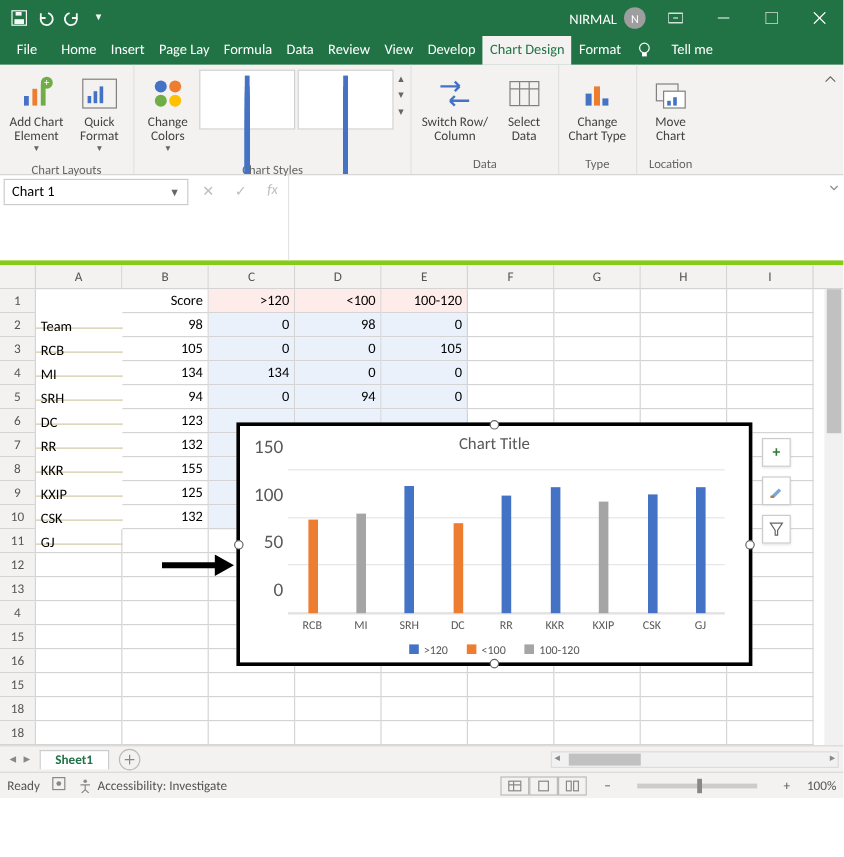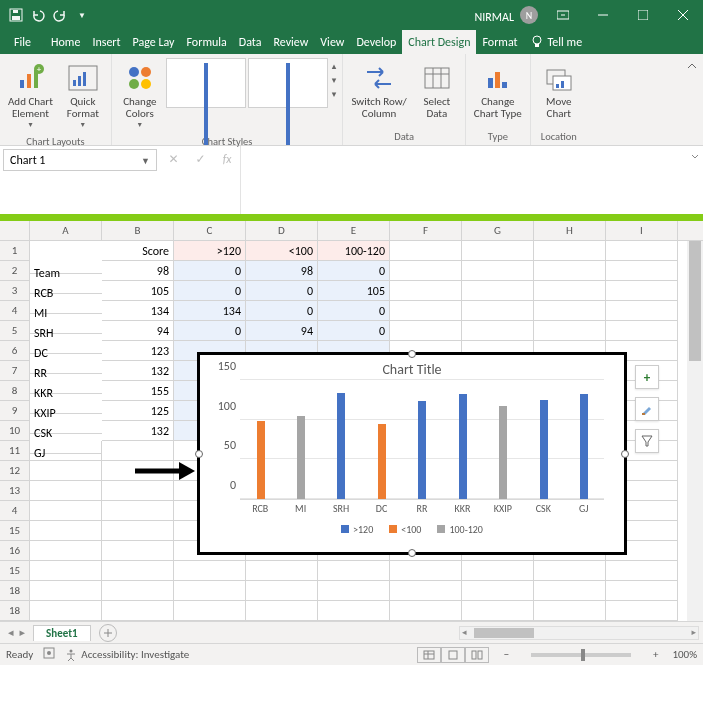--- a/index.html
+++ b/index.html
@@ -14,37 +14,37 @@
   .titlebar .title .app { color:#c8e6d6; }
   .titlebar .user { position:absolute; right: 165px; display:flex; align-items:flex-end; gap:6px; }
   .titlebar .user .avatar { width:18px; height:18px; border-radius:50%; background:#9e9e9e; color:#fff; display:flex; align-items:center; justify-content:center; font-size:10px; }
   .titlebar .wincontrols { position:absolute; right:0; display:flex; }
   .titlebar .wincontrols div { width:40px; height:30px; display:flex; align-items:center; justify-content:center; }
 
   
   .ribbon-tabs { height: 24px; background:#217346; display:flex; align-items:stretch; font-size:12px; color:#fff; }
   .ribbon-tabs .tab { padding:0 6px; display:flex; align-items:center; white-space:nowrap;text-align:right; }
   .ribbon-tabs .tab.active { background:#f3f2f1; color:#217346; }
-  .ribbon-tabs .tellme { margin-left:0; display:flex; align-items:center; gap:4px; padding:0 6px; }
+  .ribbon-tabs .tellme { margin-left:0; display:flex; align-items:center; gap:16px; padding:0 6px; }
   .ribbon-tabs .tellme-icon { width:14px; height:14px; }
 
   
   .ribbon { height: 92px; background:#f3f2f1; border-bottom:1px solid #d6d6d6; display:flex; position:relative; }
   .group { border-right:1px solid #e1e1e1; display:flex; flex-direction:column; position:relative; }
   .group .btns { flex:1; display:flex; align-items:flex-start; padding:4px; gap:2px; }
   .group .label { font-size:10.5px; color:#666; text-align:center; padding:2px 0; }
   .bigbtn { display:flex; flex-direction:column; align-items:center; justify-content:flex-start; padding:4px 4px 0; font-size:11px; color:#444; line-height:1.1; min-width:48px; }
   .bigbtn .icon { width:32px; height:32px; margin-bottom:2px; }
   .bigbtn .arrow { font-size:8px; color:#666; }
   .chartstyle-thumb { width:80px; height:50px; background:#fff; border:1px solid #d0d0d0; display:flex; align-items:flex-end; justify-content:space-around; padding:4px; }
   .chartstyle-thumb .bar { width:4px; background:#4472c4; }
   .ribbon-right { margin-left:auto; width:22px; display:flex; align-items:flex-start; justify-content:center; padding-top:6px; }
 
   
-  .formula-area { height: 75px; border-bottom:7px solid #84cc16; display:flex; }
+  .formula-area { height: 75px; border-bottom:4px solid #84cc16; display:flex; }
   .namebox-wrap { width:160px; display:flex; flex-direction:column; }
   .namebox { height:22px; border:1px solid #ccc; margin:3px; padding:0 6px; font-size:12px; display:flex; align-items:center; justify-content:space-between; background:#fff; }
   .namebox .dd { font-size:9px; color:#666; }
   .fx-btns { width:80px; display:flex; align-items:flex-start; justify-content:space-around; padding-top:6px; color:#888; font-size:12px; }
   .fx-btns span { opacity:.55; }
   .fx-input { flex:1; border-left:1px solid #e3e3e3; padding:4px; font-size:12px; position:relative; }
   .fx-expand { width:16px; display:flex; align-items:flex-start; justify-content:center; padding-top:6px; color:#888; }
 
   
   .grid-area { position:relative; height: 400px; overflow:hidden; }
@@ -61,24 +61,24 @@
   .shade-purple { background:#fde047;margin-top:32px; }
   .shade-red { background:#fdecea; }
 
   
   .chartbox { position:absolute; left:197px; top:131px; width:430px; height:203px; background:#fff; border:3px solid #000; }
   .chartbox .handle { position:absolute; width:8px; height:8px; background:#fff; border:1px solid #666; border-radius:50%; }
   .chartbox .handle.n { top:-5px; left:50%; margin-left:-4px; }
   .chartbox .handle.s { bottom:-5px; left:50%; margin-left:-4px; }
   .chartbox .handle.w { left:-5px; top:50%; margin-top:-4px; }
   .chartbox .handle.e { right:-5px; top:50%; margin-top:-4px; }
-  .chart-title { text-align:center; font-size:14px; color:#595959; padding:6px 0 2px; }
+  .chart-title { text-align:center; font-size:14px; color:#595959; padding:6px 0 14px; }
   .plot { position:relative; height:120px; margin:0 20px 0 40px; border-bottom:1px solid #d9d9d9; }
   .gridline { position:absolute; left:0; right:0; border-top:1px solid #e6e6e6; }
-  .ylabel { position:absolute; left:-32px; font-size:12px; color:#595959; transform:translateY(-50%); width:28px; text-align:right; }
+  .ylabel { position:absolute; left:-32px; font-size:16px; color:#595959; transform:translateY(-50%); width:28px; text-align:right; }
   .bar { position:absolute; bottom:0; width:8px; }
   .xlabels { display:flex; margin:2px 20px 0 40px; font-size:10px; color:#595959; }
   .xlabels span { flex:1; text-align:center; }
   .legend { display:flex; justify-content:center; gap:16px; font-size:10px; color:#595959; margin-top:8px; }
   .legend .sw { display:inline-block; width:8px; height:8px; margin-right:4px; }
 
   .chart-side-btns { position:absolute; right:-35px; top:10px; display:flex; flex-direction:column; gap:8px; }
   .chart-side-btns div { width:24px; height:24px; border:1px solid #ccc; background:#fff; display:flex; align-items:center; justify-content:center; font-size:13px; color:#2e7d32; box-shadow:0 1px 2px rgba(0,0,0,.1); }
 
   

